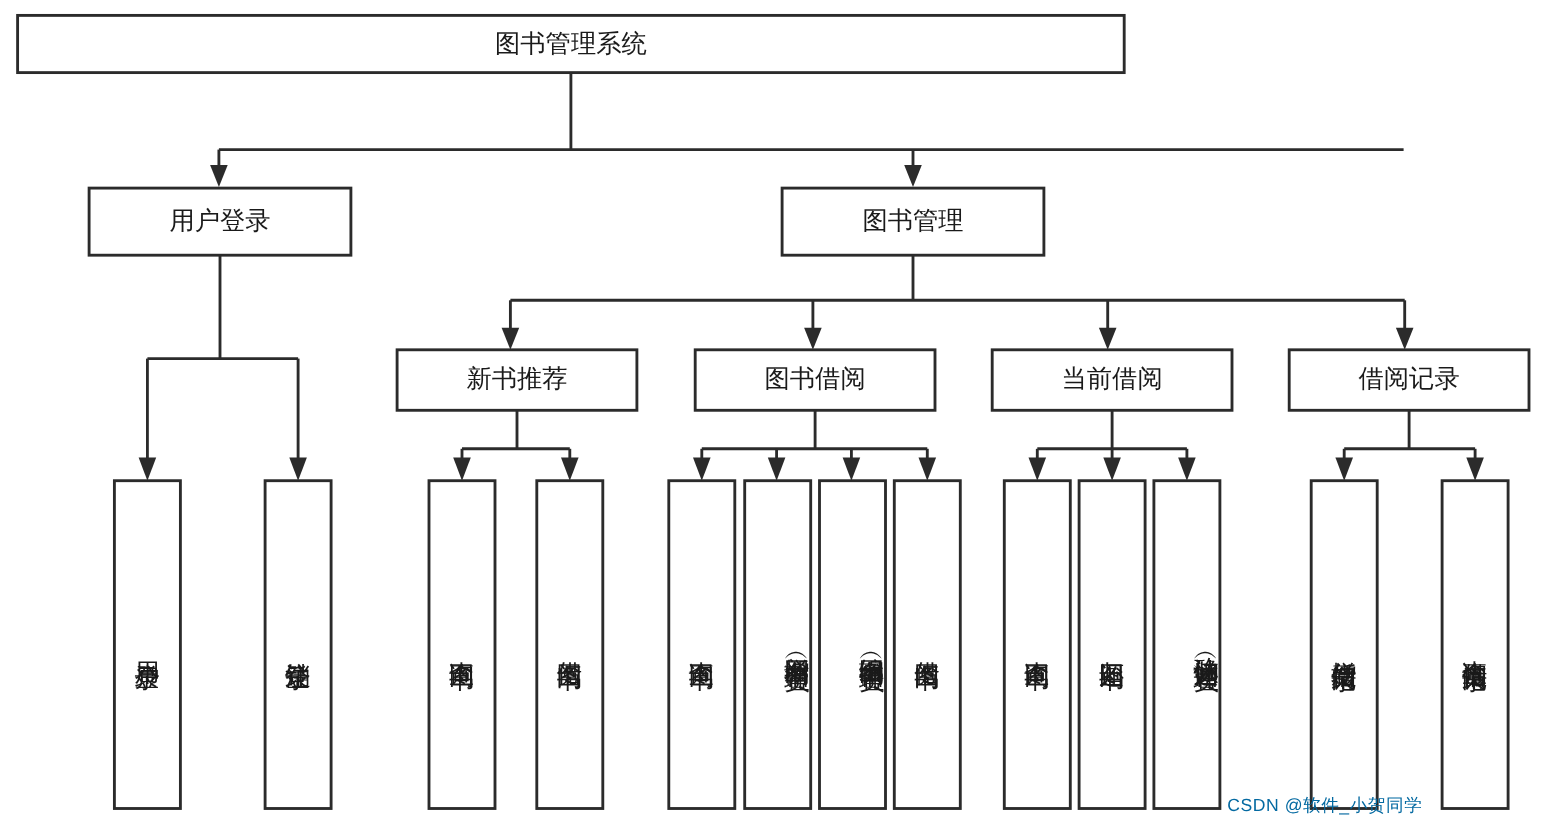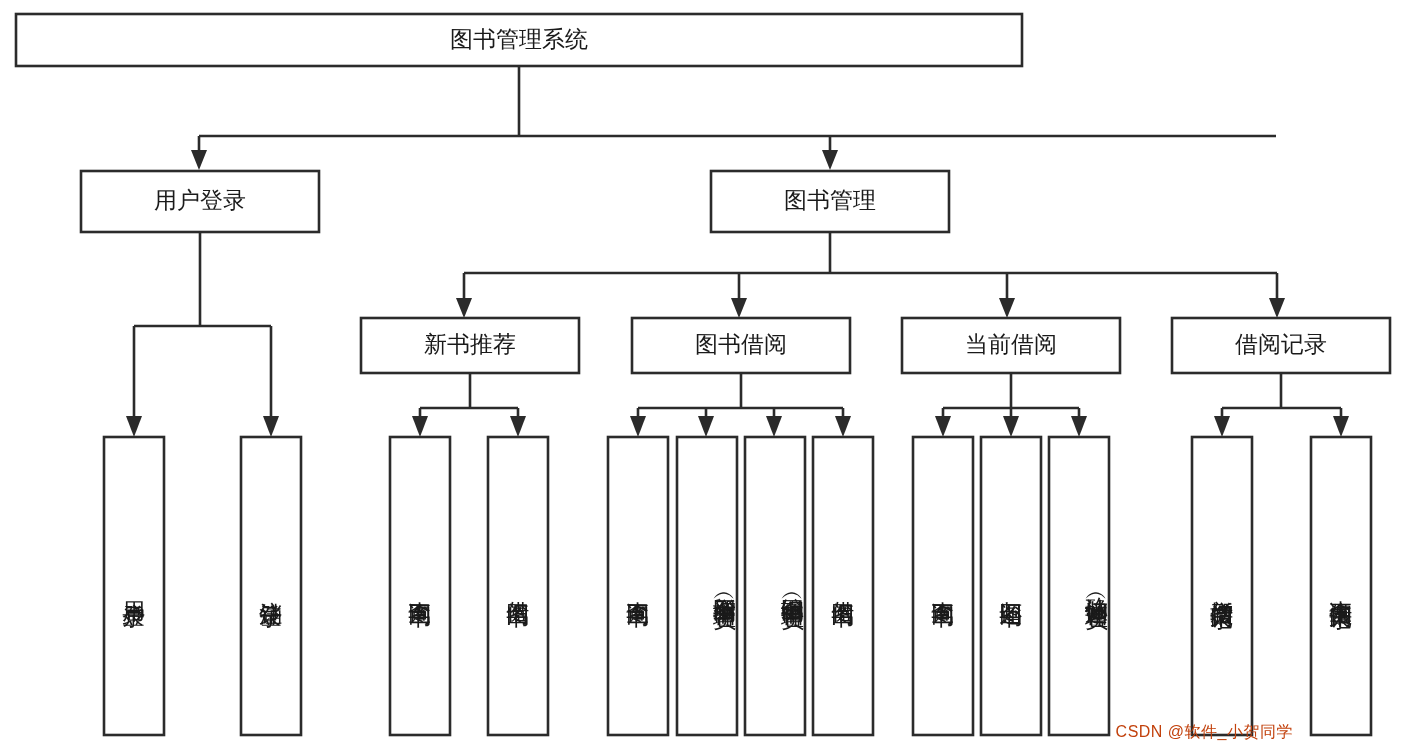--- a/index.html
+++ b/index.html
@@ -62,21 +62,21 @@
     color: #1a1a1a;
     white-space: nowrap;
     pointer-events: none;
   }
   .watermark {
     position: absolute;
     right: 6px;
     bottom: 4px;
     font-family: "Liberation Sans", "DejaVu Sans", sans-serif;
     font-size: 16px;
-    color: #c2410c;
+    color: #0369a1;
     letter-spacing: 0.5px;
     user-select: none;
   }
 </style>
 </head>
 <body>
 
 <div id="diagram-root">
 
   <svg class="diagram-svg" viewBox="0 0 1405 747">

